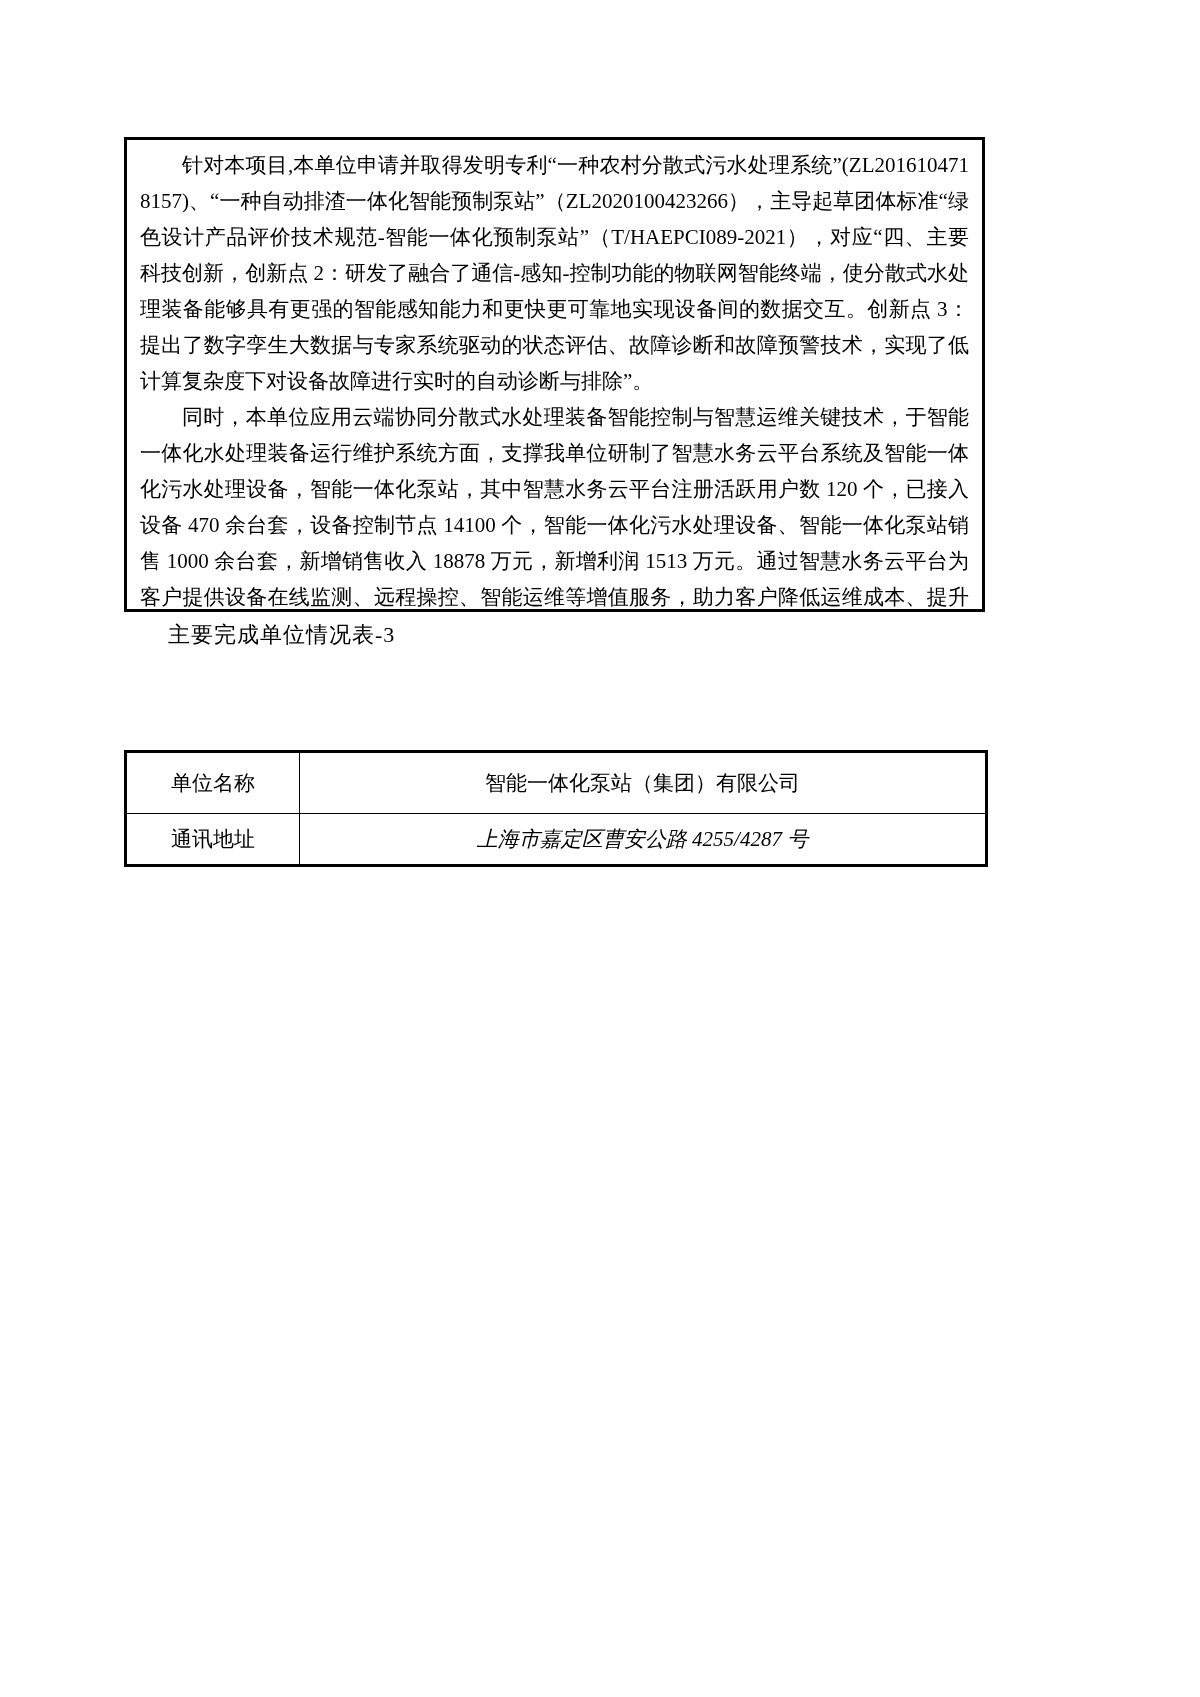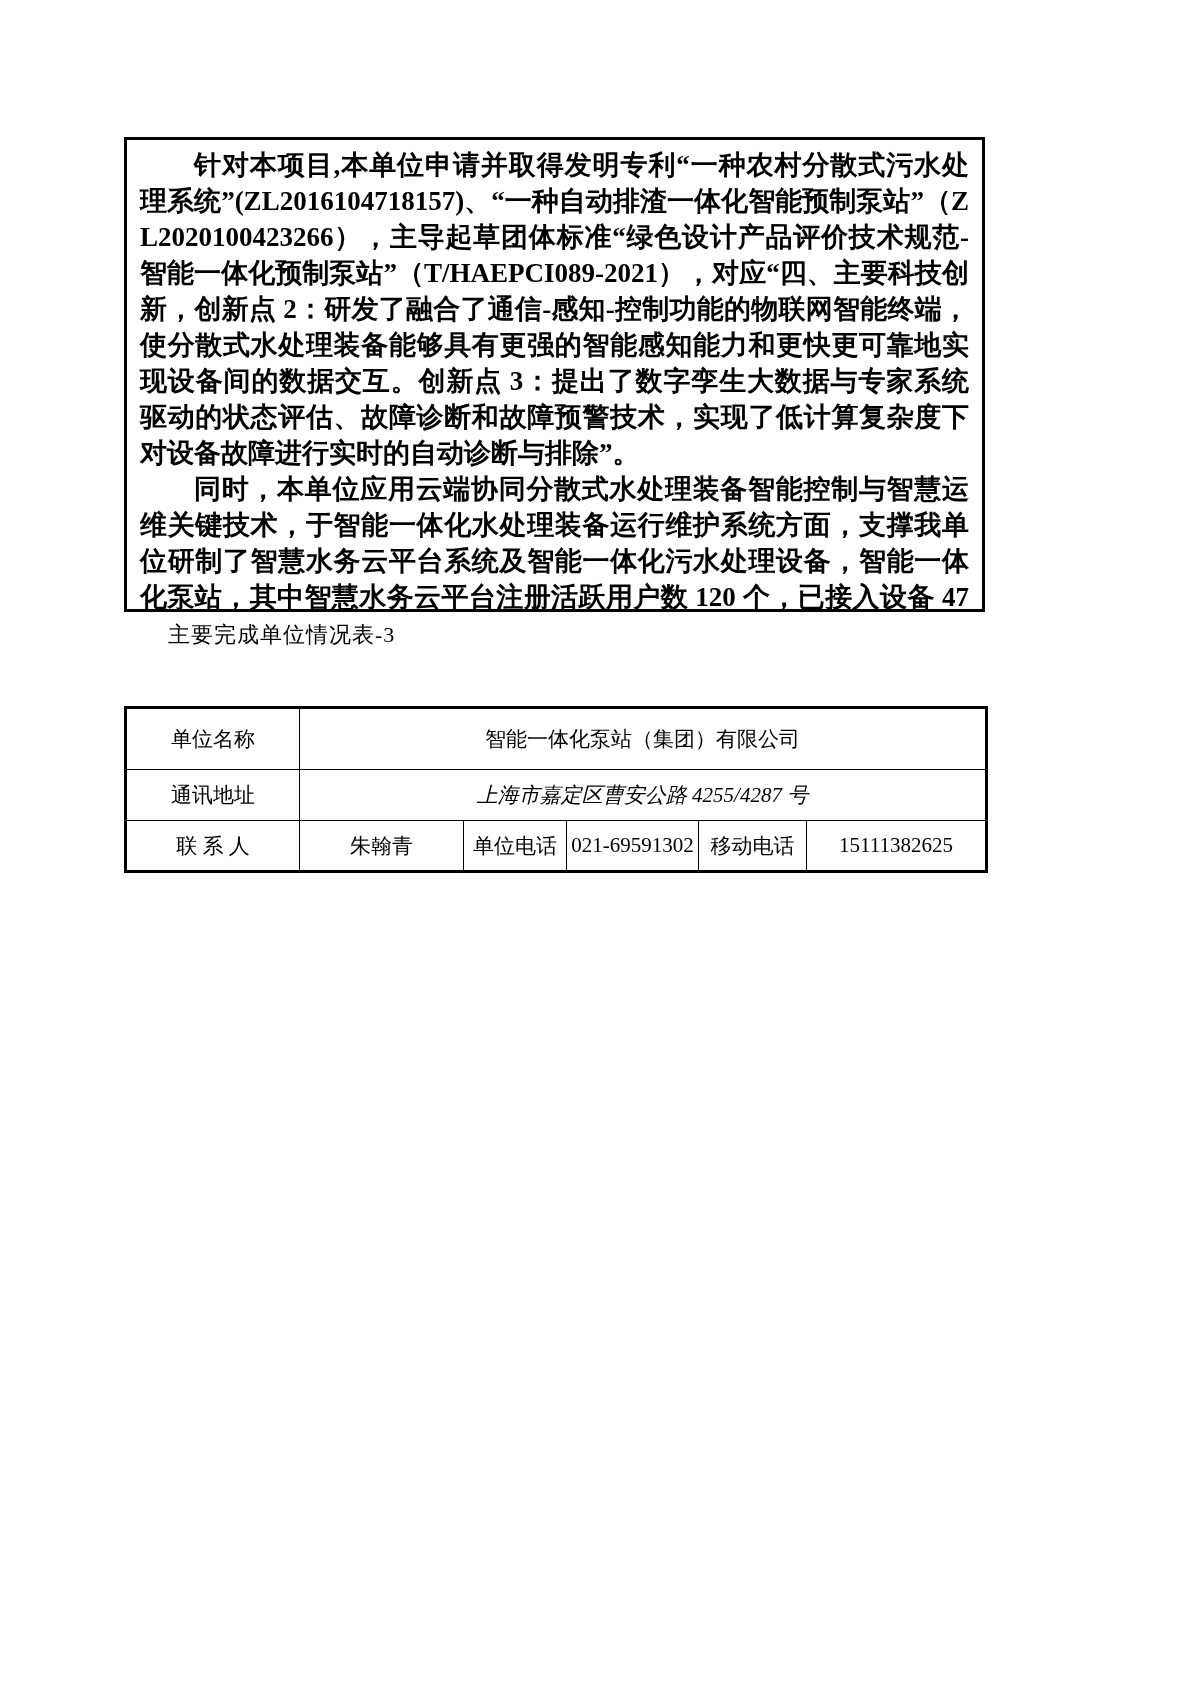--- a/index.html
+++ b/index.html
@@ -7,31 +7,30 @@
     width:1200px;height:1697px;position:relative;
     font-family:"Liberation Serif","DejaVu Serif",serif;
     color:#000;
   }
   .text-box{
     position:absolute;left:124px;top:137px;width:861px;height:475px;
     border:3px solid #000;box-sizing:border-box;
     padding:7px 13px 0 13px;overflow:hidden;
   }
   .text-box p{
-    margin:0;font-size:27px;line-height:36px;
+    margin:0;font-size:21px;line-height:36px;
     text-align:justify;text-indent:2em;
     word-break:break-all;
-    font-weight:bold;
   }
   .table-caption{
     position:absolute;left:168px;top:620px;
     font-size:22px;letter-spacing:1px;
   }
   table.unit-table{
-    position:absolute;left:124px;top:706px;width:861px;
+    position:absolute;left:124px;top:750px;width:861px;
     border-collapse:collapse;table-layout:fixed;
     font-size:21px;
   }
   table.unit-table td{
     border:1px solid #000;
     text-align:center;vertical-align:middle;
     padding:2px 4px;overflow:hidden;
   }
   table.unit-table{border:3px solid #000;}
   td.left{text-align:left;padding-left:14px;font-style:italic;}
@@ -64,22 +63,14 @@
   </colgroup>
   <tbody>
       <tr class="r1">
     <td>单位名称</td>
     <td colspan="5">智能一体化泵站（集团）有限公司</td>
   </tr>
   <tr class="r4">
     <td>通讯地址</td>
     <td colspan="5" class="left">上海市嘉定区曹安公路 4255/4287 号</td>
   </tr>
-  <tr class="r5">
-    <td>联 系 人</td>
-    <td>朱翰青</td>
-    <td>单位电话</td>
-    <td>021-69591302</td>
-    <td>移动电话</td>
-    <td>15111382625</td>
-  </tr>
 </tbody>
   </table>
 
 </body></html>

